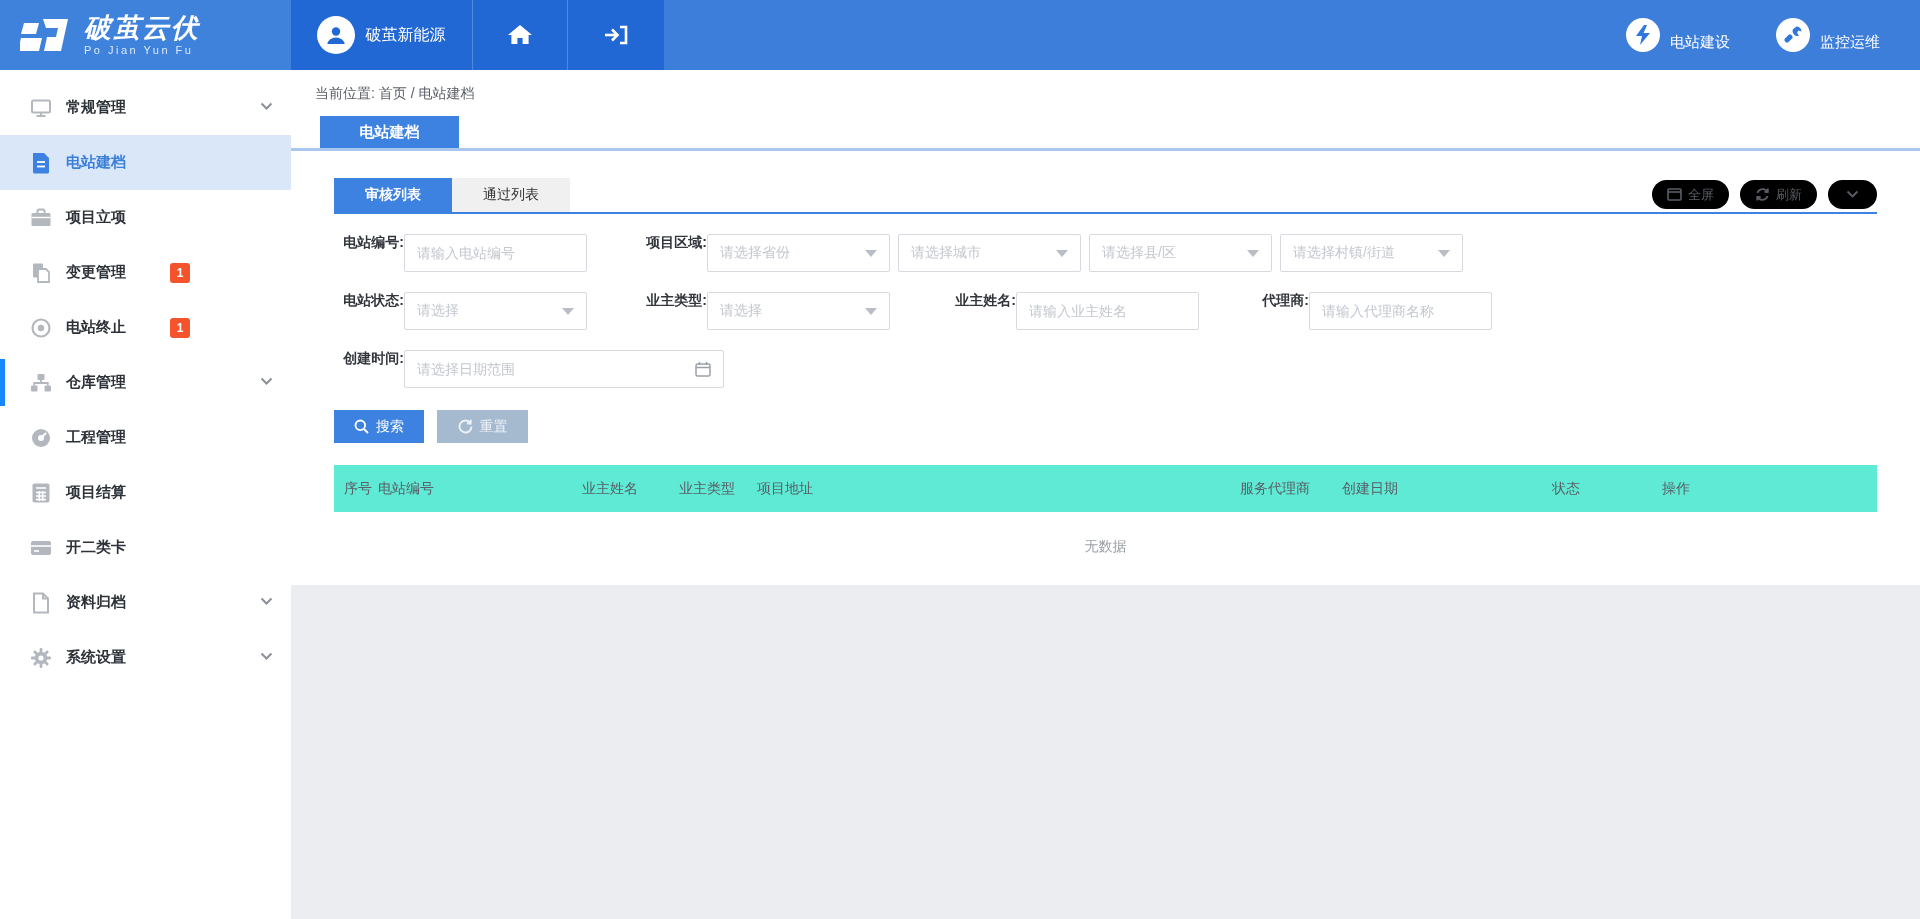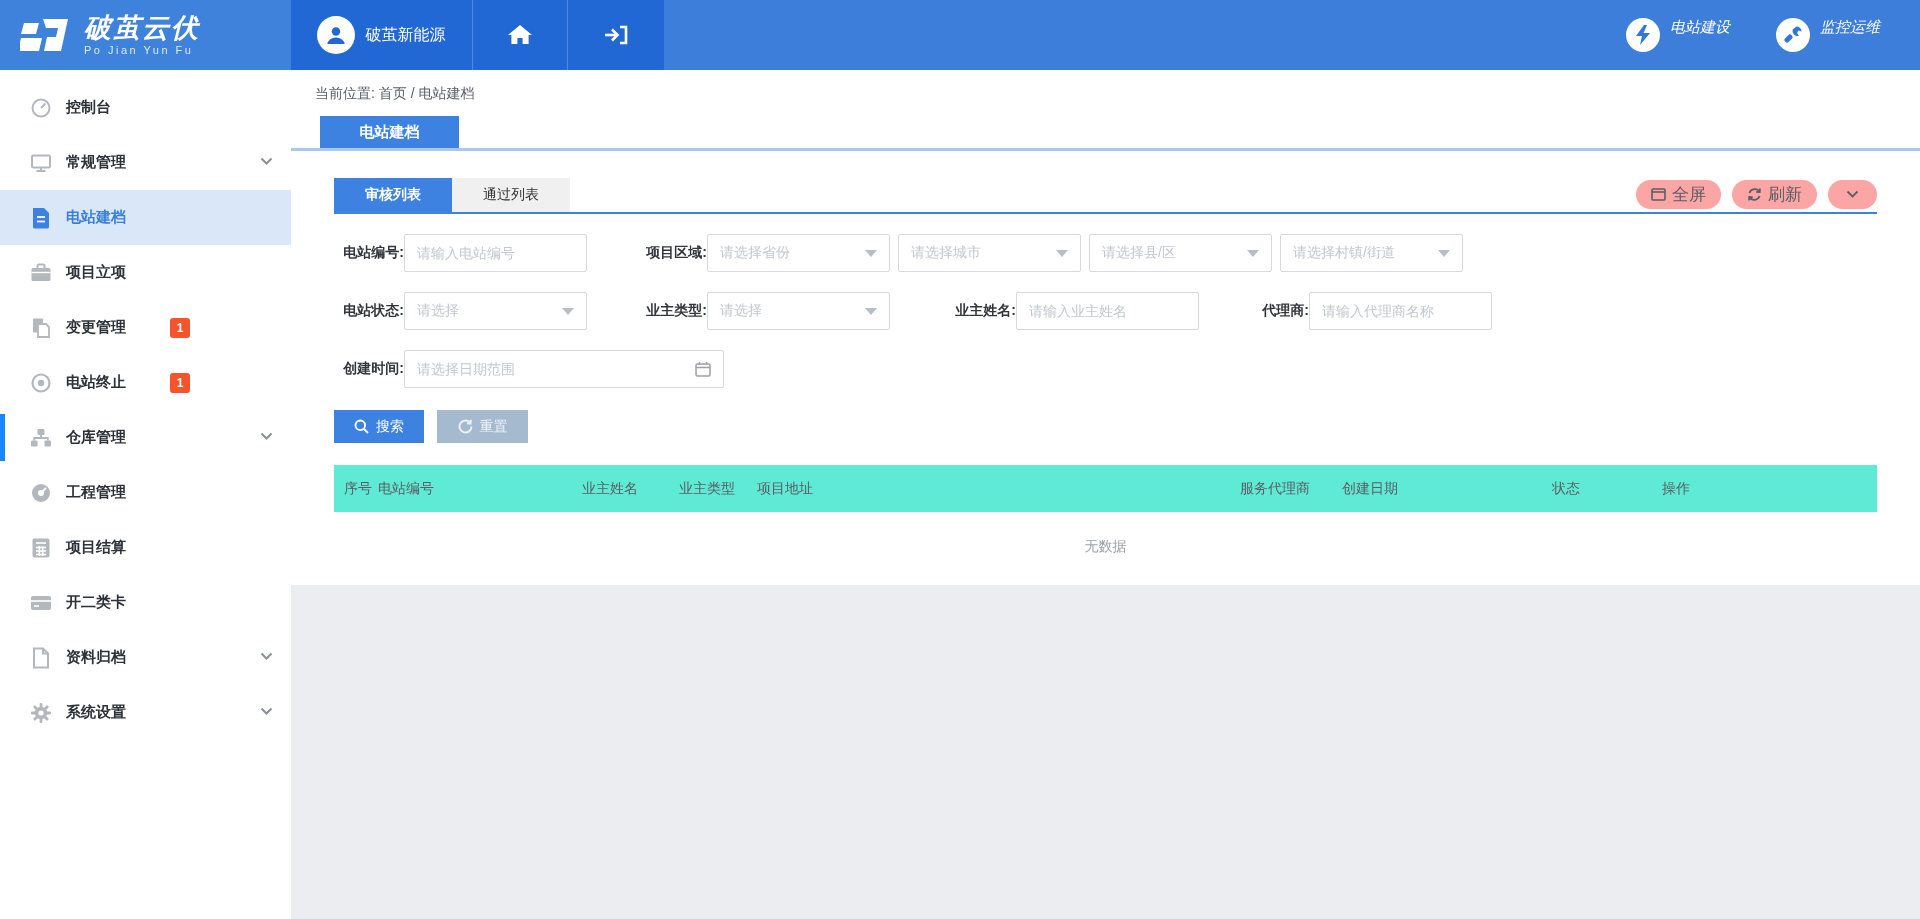--- a/index.html
+++ b/index.html
@@ -13,21 +13,21 @@
   .logo-mark { width:52px; height:44px; margin-right:12px; }
   .logo-text .t1 { color:#fff; font-size:27px; font-weight:bold; letter-spacing:2px; line-height:28px;font-style:italic; }
   .logo-text .t2 { color:#dce9fb; font-size:11px; letter-spacing:2.5px; margin-top:2px; }
   .user-block { position:absolute; left:291px; top:0; width:373px; height:70px; background:#2268d4; display:flex; }
   .user-cell { display:flex; align-items:center; justify-content:center; height:70px; border-right:1px solid rgba(255,255,255,0.22); }
   .user-cell.profile { width:194px; }
   .user-cell.sq { width:102px; cursor:pointer; }
   .avatar { width:38px; height:38px; border-radius:50%; background:#fff; display:flex; align-items:center; justify-content:center; margin-right:10px; }
   .user-name { color:#fff; font-size:16px; }
   .hdr-right { position:absolute; right:40px; top:0; height:70px; display:flex; align-items:center; gap:46px; }
-  .hdr-nav { display:flex; align-items:flex-start; cursor:pointer;font-style:italic; }
+  .hdr-nav { display:flex; align-items:flex-end; cursor:pointer; }
   .hdr-circ { width:34px; height:34px; border-radius:50%; background:#fff; display:flex; align-items:center; justify-content:center; margin-right:10px; }
   .hdr-nav span { color:#fff; font-size:15px; }
 
   
   .sidebar { position:absolute; left:0; top:70px; width:291px; height:849px; background:#fff; padding-top:10px; }
   .side-item { position:relative; height:55px; display:flex; align-items:center; cursor:pointer; }
   .side-item .sicon { width:22px; height:22px; margin-left:30px; display:flex; align-items:center; justify-content:center; }
   .side-item .slabel { margin-left:14px; font-size:15px; font-weight:600; color:#2d3238; }
   .side-item.active { background:#d9e7f9; }
   .side-item.active .slabel { color:#3a7fd9; }
@@ -46,26 +46,26 @@
     font-size:15px; font-weight:bold; display:flex; align-items:center; justify-content:center; cursor:pointer; }
   .tab-divider { width:1629px; height:3px; background:#a9c7ef; }
 
   .panel { margin:27px 43px 0 43px; position:relative; }
   .ptabs { display:flex; height:34px; }
   .ptab { width:118px; height:34px; display:flex; align-items:center; justify-content:center;
     font-size:14px; cursor:pointer; }
   .ptab.on { background:#3d82e0; color:#fff; font-weight:bold; }
   .ptab.off { background:#f0f0f0; color:#303133; }
   .ptools { position:absolute; right:0; top:2px; display:flex; gap:11px; }
-  .pill { height:29px; border-radius:15px; background:#fca5a5; color:#5a5e66; font-size:17px;
+  .pill { height:29px; border-radius:15px; background:#000000; color:#5a5e66; font-size:13px;
     display:flex; align-items:center; justify-content:center; padding:0 15px; cursor:pointer; gap:6px; }
   .panel-underline { width:100%; height:2px; background:#3d82e0; }
 
   
-  .frow { display:flex; align-items:center; margin-top:20px; }
+  .frow { display:flex; align-items:flex-start; margin-top:20px; }
   .frow:first-of-type { margin-top:23px; }
   .flabel { width:70px; text-align:right; font-size:14px; font-weight:bold; color:#33373d; white-space:nowrap; }
   .ctrl { height:38px; border:1px solid #d6d9de; background:#fff; border-radius:2px; display:flex; align-items:center; }
   .tinput { width:183px; }
   .tinput input { width:100%; height:100%; border:none; outline:none; padding:0 12px; font-size:14px;
     font-family:inherit; color:#333; background:transparent; }
   .tinput input::placeholder { color:#c3c7ce; }
   .sel { width:183px; justify-content:space-between; padding:0 12px; cursor:pointer; }
   .sel .ph { font-size:14px; color:#c3c7ce; }
   .caret { width:0; height:0; border-left:6px solid transparent; border-right:6px solid transparent; border-top:7px solid #b9bdc4; }
@@ -151,29 +151,20 @@
           </g>
         </svg>
       </div>
       <span>监控运维</span>
     </div>
   </div>
 </div>
 
 <div class="sidebar">
 
-  <div class="side-item">
-    <span class="sicon">
-      <svg width="22" height="22" viewBox="0 0 22 22">
-        <circle cx="11" cy="11" r="8.5" fill="none" stroke="#b3b8bf" stroke-width="2"></circle>
-        <line x1="11" y1="11" x2="15.5" y2="6.5" stroke="#b3b8bf" stroke-width="2"></line>
-      </svg>
-    </span>
-    <span class="slabel">控制台</span>
-  </div>
 
   <div class="side-item">
     <span class="sicon">
       <svg width="22" height="22" viewBox="0 0 22 22">
         <rect x="2" y="3.5" width="18" height="12" rx="1.5" fill="none" stroke="#b3b8bf" stroke-width="2"></rect>
         <line x1="11" y1="15.5" x2="11" y2="19" stroke="#b3b8bf" stroke-width="2"></line>
         <line x1="6.5" y1="19" x2="15.5" y2="19" stroke="#b3b8bf" stroke-width="2"></line>
       </svg>
     </span>
     <span class="slabel">常规管理</span>

